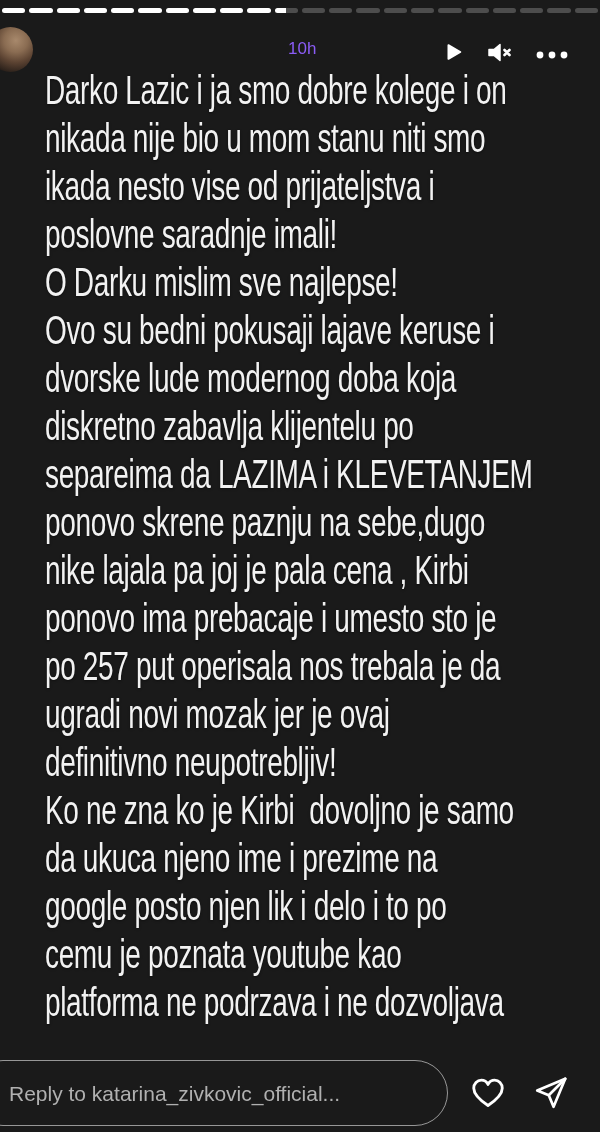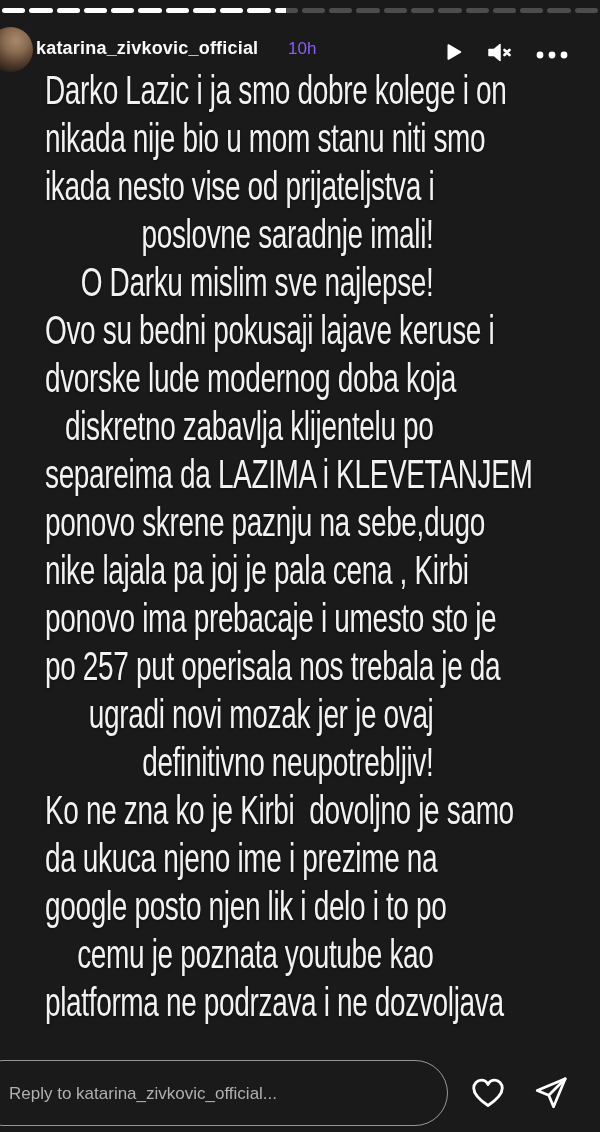--- a/index.html
+++ b/index.html
@@ -21,38 +21,38 @@
       radial-gradient(circle at 62% 30%, #a8896c 0%, #8a6c52 28%, #5c4332 52%, #2a201a 78%, #1c1510 100%);
   }
   .username{position:absolute;left:36px;top:38px;font-size:18px;font-weight:700;color:#fafafa;letter-spacing:.2px;}
   .timestamp{position:absolute;left:288px;top:39px;font-size:17px;color:#8b5cf6;}
   .hicon{position:absolute;cursor:pointer;}
   .play-btn{left:442px;top:40px;}
   .mute-btn{left:486px;top:41px;}
   .more-btn{left:535px;top:47px;}
 
   
-  .story-text{position:absolute;left:45px;top:66px;width:555px;z-index:2;text-align:right;}
+  .story-text{position:absolute;left:45px;top:66px;width:555px;z-index:2;}
   .story-line{
     font-size:40px;line-height:48px;color:#f2f2f2;font-weight:400;
     white-space:pre;letter-spacing:-0.5px;
     transform:scaleX(0.70);transform-origin:0 50%;
     text-shadow:0 1px 3px rgba(0,0,0,0.45);
   }
 
   
   .reply-pill{
     position:absolute;left:-30px;top:1060px;width:478px;height:66px;
     border:1px solid rgba(255,255,255,0.55);border-radius:34px;box-sizing:border-box;
     background:transparent;z-index:4;
   }
   .reply-input{
     position:absolute;left:36px;top:0;width:420px;height:100%;
     background:transparent;border:none;outline:none;
-    font-size:17px;color:#e0e0e0;font-family:"Liberation Sans",sans-serif;
+    font-size:21px;color:#e0e0e0;font-family:"Liberation Sans",sans-serif;
   }
   .reply-input::placeholder{color:#b0b0b0;opacity:1;}
   .ficon{position:absolute;cursor:pointer;z-index:4;}
   .heart-btn{left:469px;top:1073px;}
   .share-btn{left:533px;top:1075px;}
 </style>
 </head>
 <body>
 
 <div class="screen">
@@ -77,21 +77,20 @@
       <div class="seg"></div>
       <div class="seg"></div>
       <div class="seg"></div>
       <div class="seg"></div>
       <div class="seg"></div>
       <div class="seg"></div>
     </div>
 
   <div class="header">
     <div class="avatar"></div>
-    <span class="username">katarina_zivkovic_official</span>
     <span class="timestamp">10h</span>
 
     <span class="hicon play-btn">
       <svg width="22" height="24" viewBox="0 0 24 24">
         <path d="M7 4.5 L20 12 L7 19.5 Z" fill="#ffffff" stroke="#ffffff" stroke-width="2" stroke-linejoin="round"></path>
       </svg>
     </span>
 
     <span class="hicon mute-btn">
       <svg width="28" height="23" viewBox="0 0 28 23">

